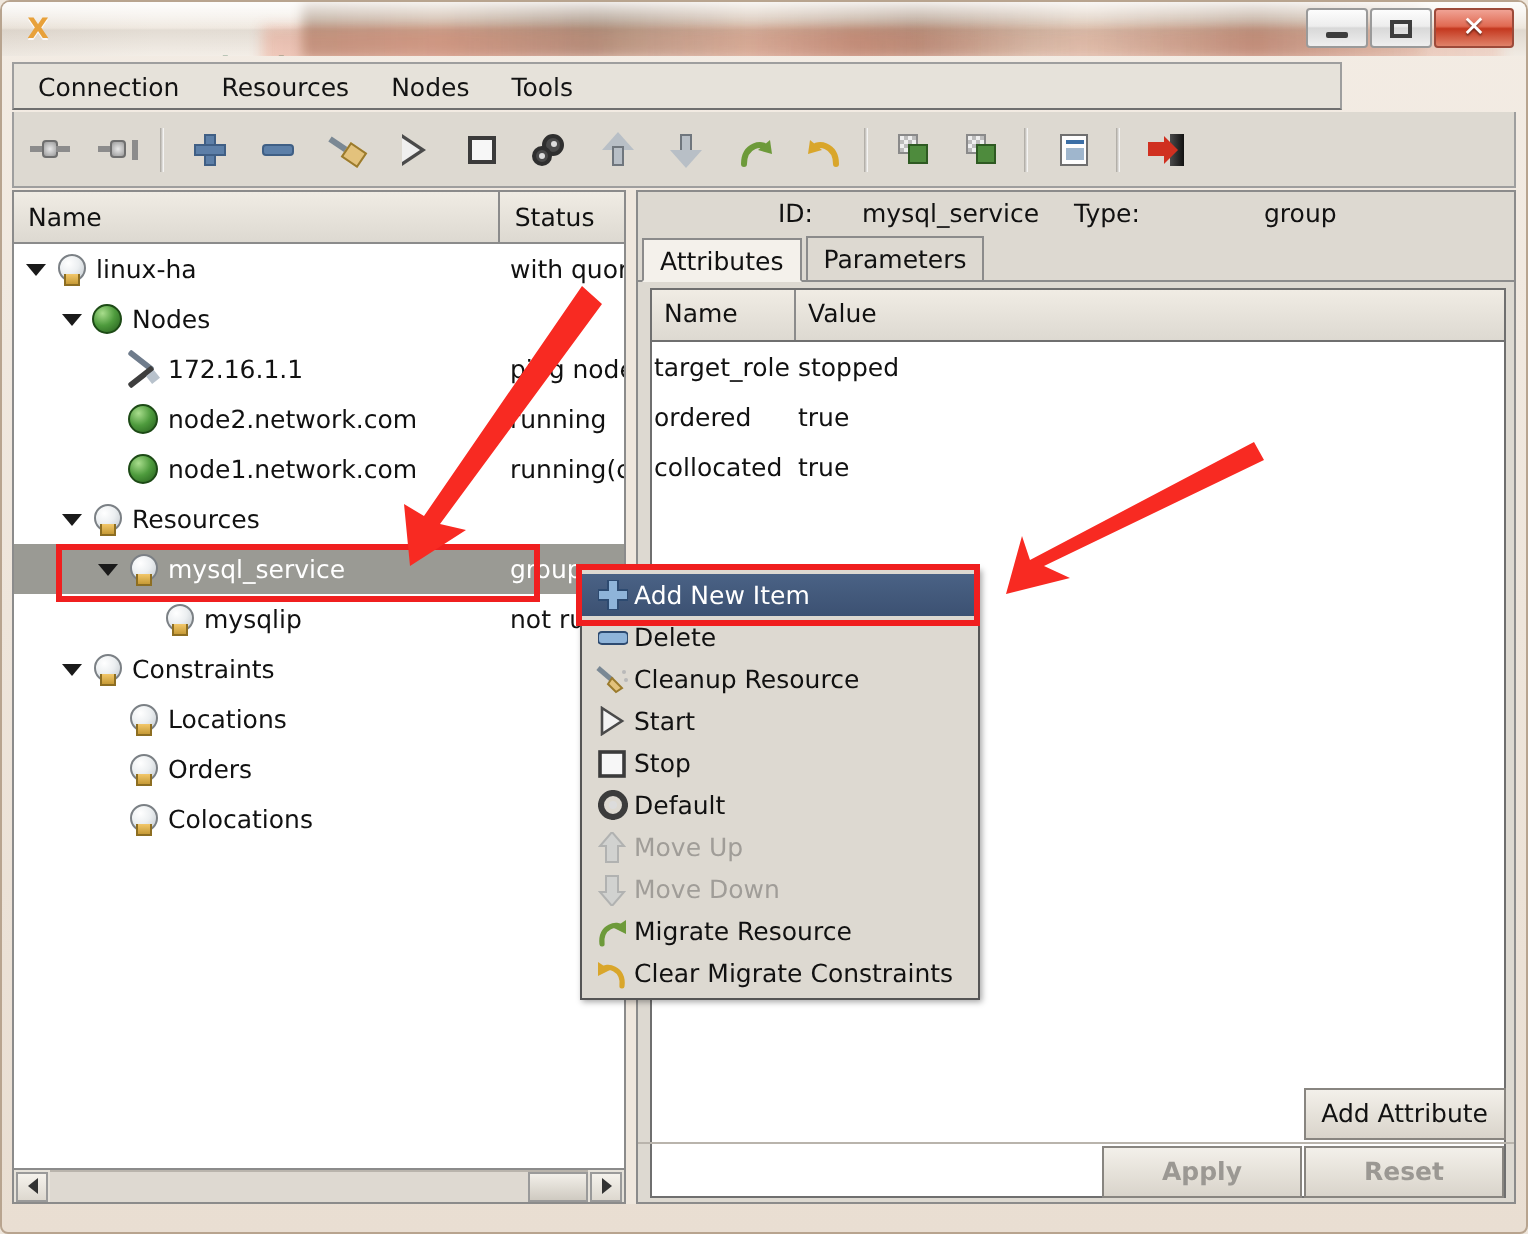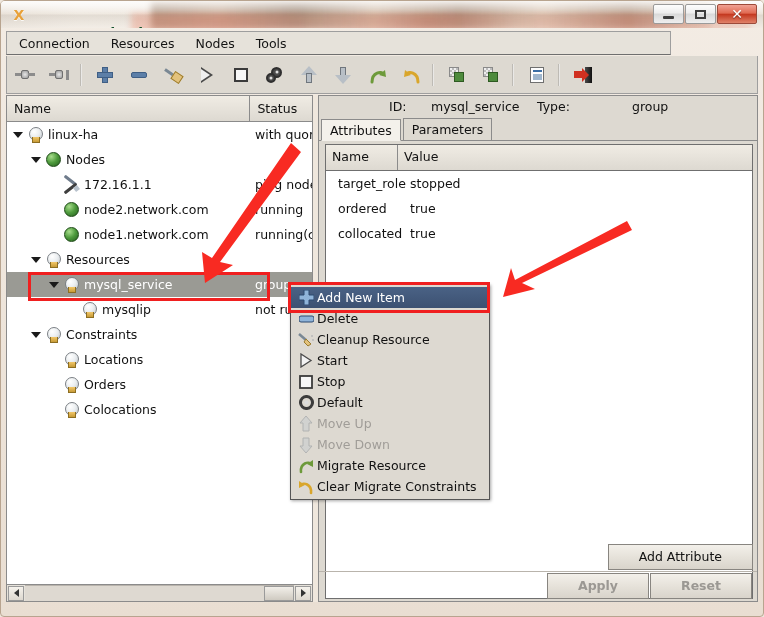--- a/index.html
+++ b/index.html
@@ -270,41 +270,41 @@
   }
   .at-header { display:flex; height:25px; background:linear-gradient(180deg,#f0ece4,#ddd9d1); border-bottom:1px solid #6f6f6f; }
   .at-th {
     box-sizing:border-box; font-size:12.5px; color:#111;
     padding:4px 0 0 6px; height:100%;
     border-right:1px solid #8b8b8b;
   }
   .at-th.c0 { width:72px; }
   .at-th.c1 { width:354px; border-right:none; }
   .at-row { display:flex; height:25px; align-items:center; font-size:12.5px; color:#111; }
-  .at-td { box-sizing:border-box; padding-left:12px; }
+  .at-td { box-sizing:border-box; padding-left:1px; }
   .at-td.c0 { width:72px; }
   .at-td.c1 { width:354px; }
 
   .btnrow-1 {
     position:absolute; left:6px; bottom:31px;
     width:428px; height:26px;
     display:flex; justify-content:flex-end;
   }
   .btnrow-2 {
     position:absolute; left:0; bottom:1px;
     width:100%; height:29px;
     display:flex; justify-content:flex-end; align-items:center;
     padding-right:5px; box-sizing:border-box;
     border-top:1px solid #b9b4ac;
   }
   .jbtn {
     font-size:12.5px; color:#111;
     background: linear-gradient(180deg,#f3f0ea 0%,#e6e2da 50%,#d9d4cb 100%);
     border:1px solid #888580; box-sizing:border-box;
-    padding:0 30px; height:26px; line-height:24px;
+    padding:0 8px; height:26px; line-height:24px;
     margin-left:1px; white-space:nowrap;
   }
   .jbtn.disabled { color:#9b9893;font-weight:bold; }
   .jbtn.wide { min-width:100px; text-align:center; }
 
   
   .ctxmenu {
     position:absolute; left:290px; top:284px;
     width:200px;
     box-sizing:border-box;

